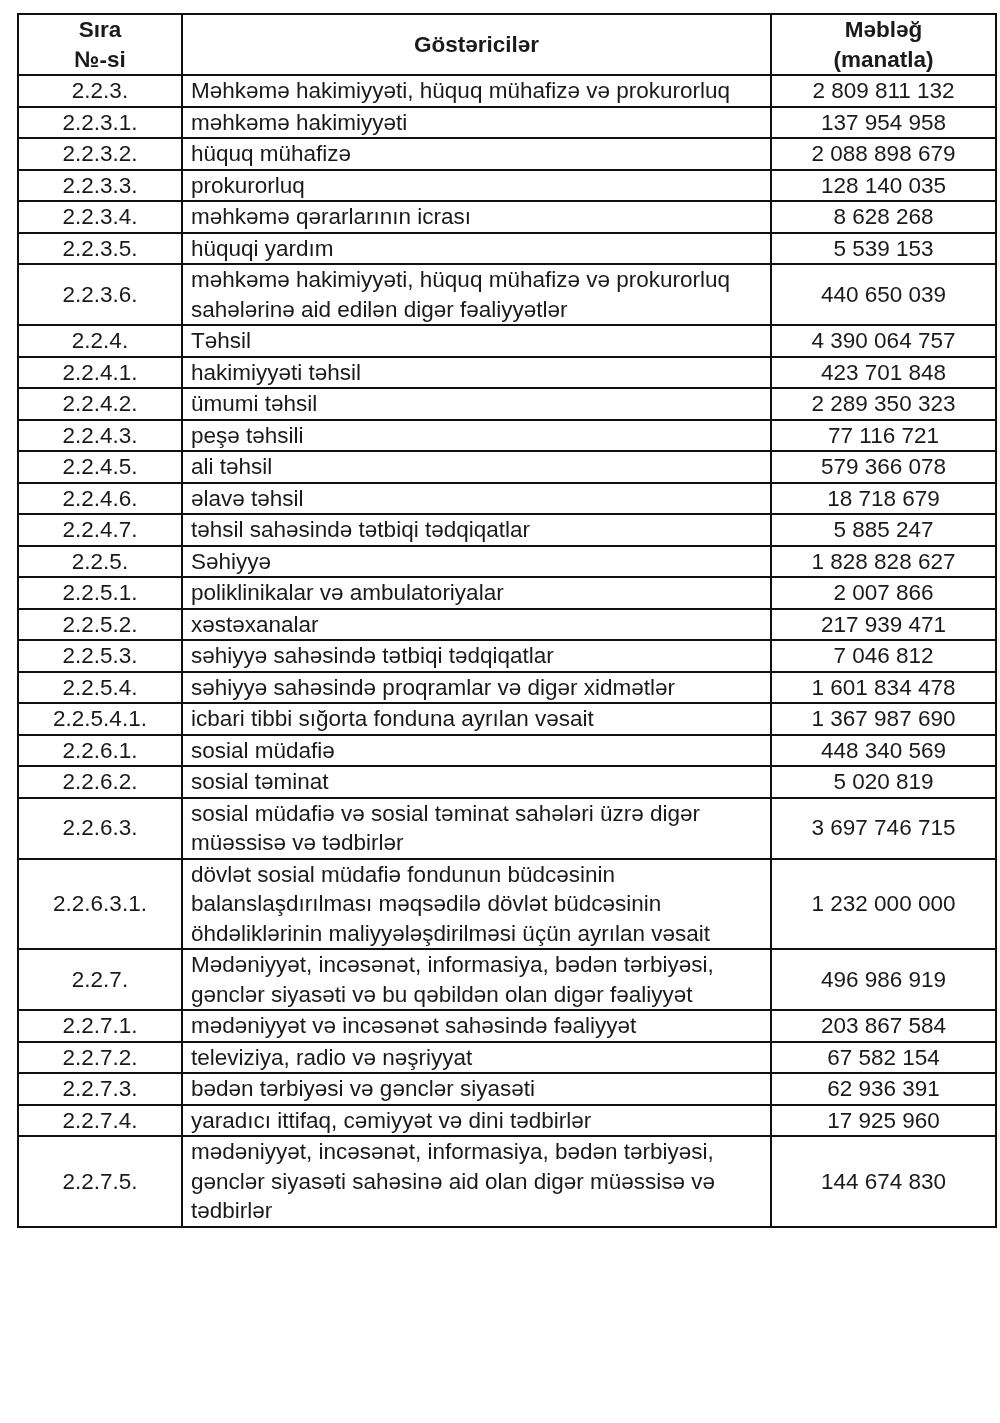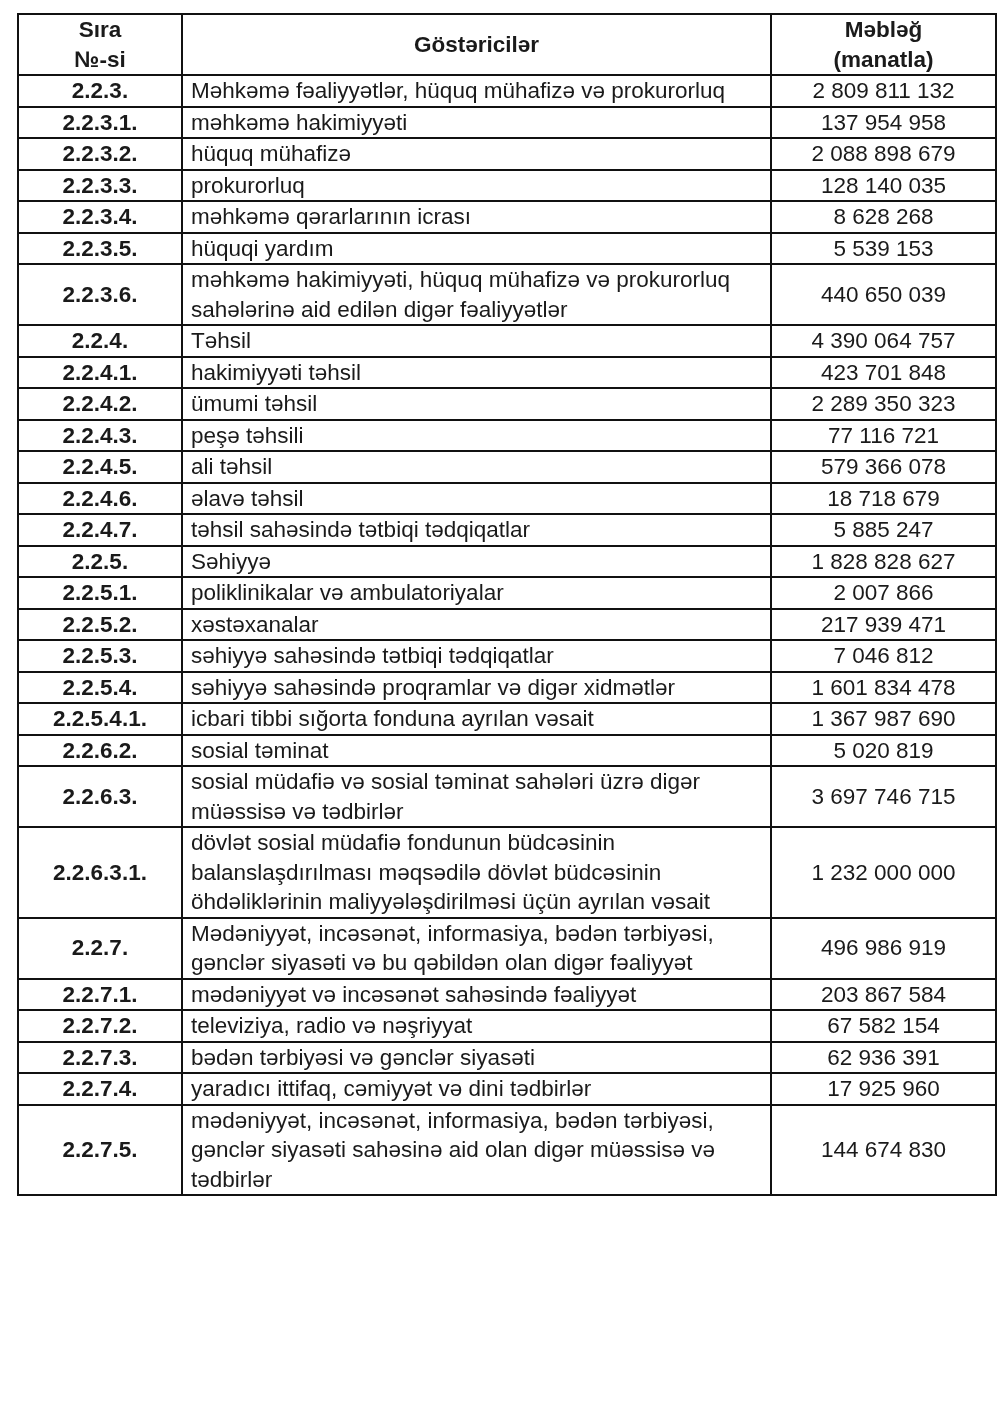--- a/index.html
+++ b/index.html
@@ -13,21 +13,21 @@
     border: 2px solid #111;
     padding: 0 8px;
     vertical-align: middle;
     font-size: 22.5px;
     line-height: 29.5px;
   }
   table.budget th { font-weight: bold; text-align: center; height: 58px; }
   col.c1 { width: 164px; }
   col.c2 { width: 589px; }
   col.c3 { width: 225px; }
-  td.num { text-align: center; font-weight: bold; }
+  td.num { text-align: center; }
   td.amt { text-align: center; margin-left: 33px; }
   td.desc { text-align: left; }
   tr.r1 td { height: 29px; }
 </style>
 </head>
 <body>
 
 <table class="budget">
   <colgroup>
       <col class="c1">
@@ -43,21 +43,21 @@
       <th>Göstəricilər</th>
       <th>
         <div>Məbləğ</div>
         <div>(manatla)</div>
       </th>
     </tr>
   </thead>
   <tbody id="tbody">
       <tr>
         <td class="num">2.2.3.</td>
-        <td class="desc">Məhkəmə fəaliyyətlər, hüquq mühafizə və prokurorluq</td>
+        <td class="desc">Məhkəmə hakimiyyəti, hüquq mühafizə və prokurorluq</td>
         <td class="amt">2 809 811 132</td>
       </tr>
       <tr class="r1">
         <td class="num">2.2.3.1.</td>
         <td class="desc">məhkəmə hakimiyyəti</td>
         <td class="amt">137 954 958</td>
       </tr>
       <tr class="r1">
         <td class="num">2.2.3.2.</td>
         <td class="desc">hüquq mühafizə</td>
@@ -140,20 +140,25 @@
       </tr>
       <tr class="r1">
         <td class="num">2.2.5.4.</td>
         <td class="desc">səhiyyə sahəsində proqramlar və digər xidmətlər</td>
         <td class="amt">1 601 834 478</td>
       </tr>
       <tr class="r1">
         <td class="num">2.2.5.4.1.</td>
         <td class="desc">icbari tibbi sığorta fonduna ayrılan vəsait</td>
         <td class="amt">1 367 987 690</td>
+      </tr>
+      <tr class="r1">
+        <td class="num">2.2.6.1.</td>
+        <td class="desc">sosial müdafiə</td>
+        <td class="amt">448 340 569</td>
       </tr>
       <tr class="r1">
         <td class="num">2.2.6.2.</td>
         <td class="desc">sosial təminat</td>
         <td class="amt">5 020 819</td>
       </tr>
       <tr>
         <td class="num">2.2.6.3.</td>
         <td class="desc">sosial müdafiə və sosial təminat sahələri üzrə digər müəssisə və tədbirlər</td>
         <td class="amt">3 697 746 715</td>

